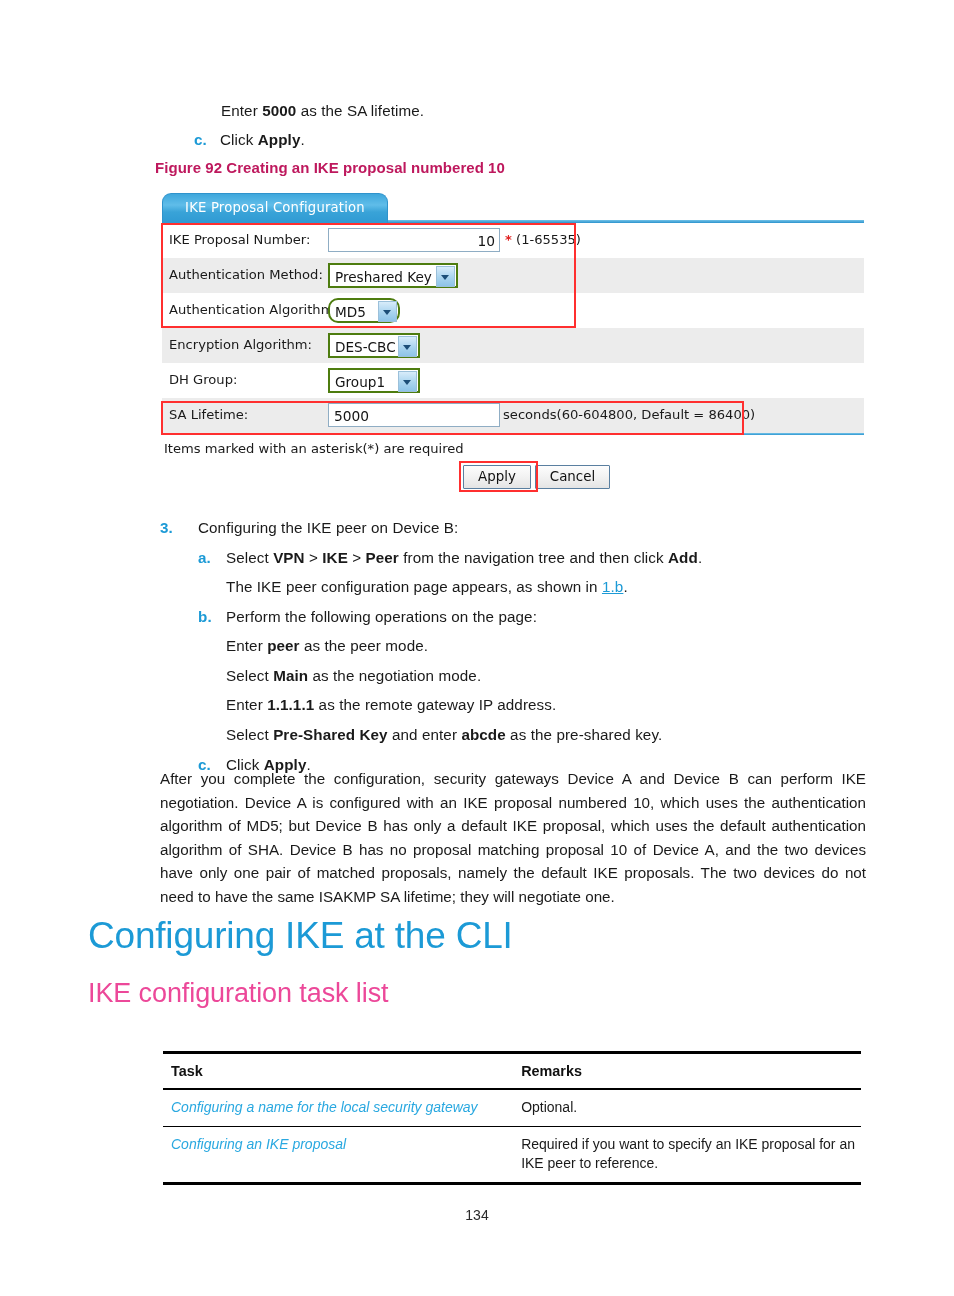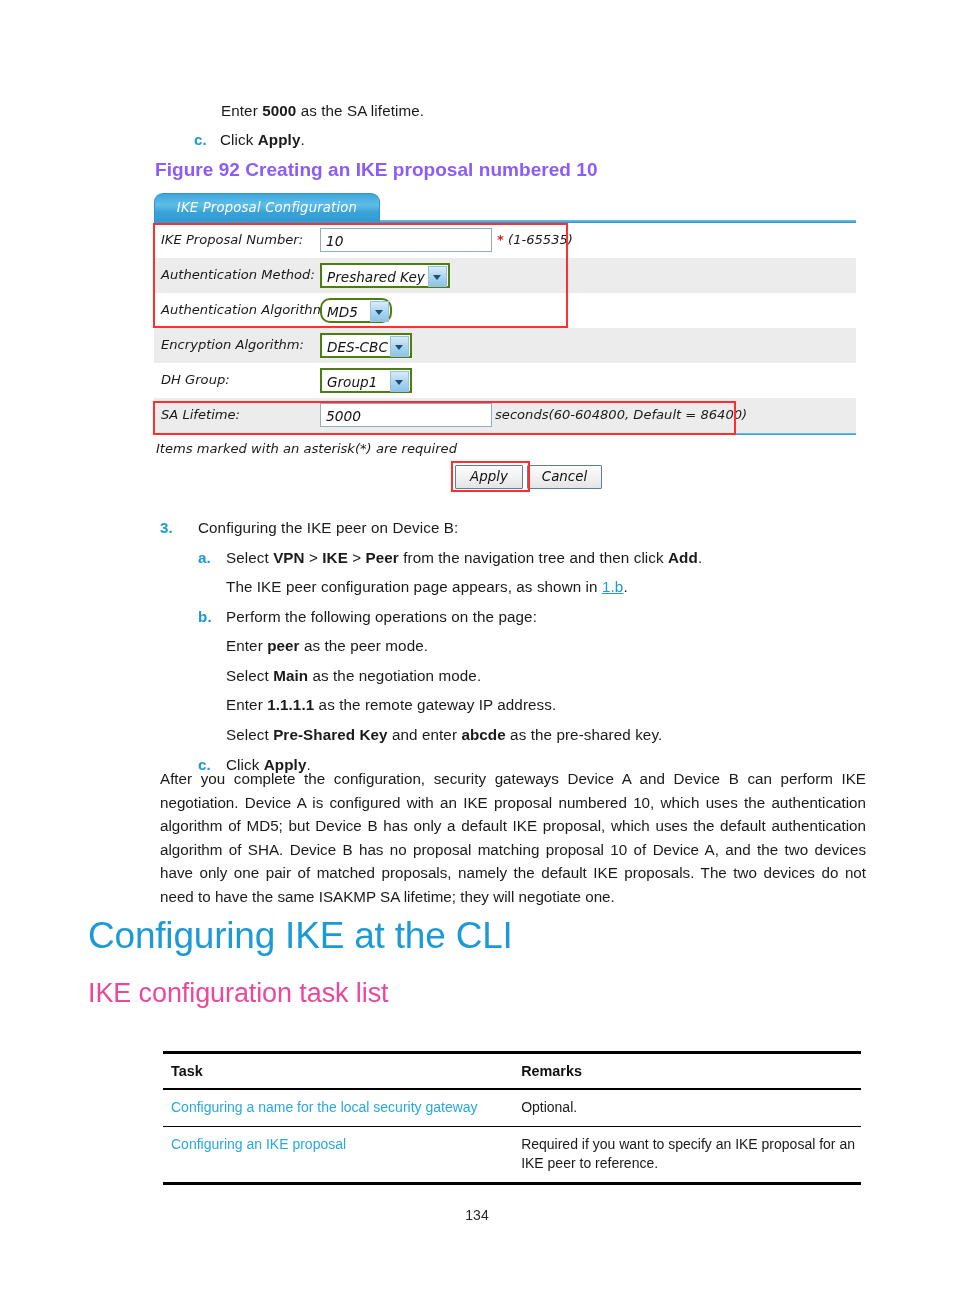--- a/index.html
+++ b/index.html
@@ -45,34 +45,33 @@
     color: #1c9ad6;
     font-weight: bold;
     display: inline-block;
     width: 26px;
   }
 
   
   .fig-caption {
     position: absolute;
     left: 155px; top: 159px;
-    font-size: 19px;
-    font-weight: bold;
-    color: #8b5cf6;
+    font-size: 15px;
+    font-weight: bold;
+    color: #be185d;
     letter-spacing: 0.05px;
   }
 
   
   .figure {
     position: absolute;
-    left: 154px; top: 193px;
+    left: 162px; top: 193px;
     width: 702px;
     height: 310px;
     font-family: "DejaVu Sans", sans-serif;
-    font-style: italic;
   }
   .fig-tab {
     position: absolute;
     left: 0px; top: 0px;
     width: 226px; height: 30px;
     border-radius: 9px 9px 0 0;
     background: linear-gradient(to bottom, #3ea7dc 0%, #60bde9 38%, #39a3d8 62%, #2f9ad3 100%);
     box-sizing: border-box;
     border: 1px solid #2f93cc;
     border-bottom: none;
@@ -295,20 +294,21 @@
   .tasktable tbody td {
     border-bottom: 1.4px solid #000;
     color: #1a1a1a;
   }
   .tasktable tbody tr:last-child td {
     border-bottom: 3px solid #000;
   }
   .tasktable td.task a {
     color: #29a8e0;
     text-decoration: none;
+    font-style: italic;
   }
   .col-task  { width: 350px; }
   .col-remarks { width: 348px; }
 
   
   .pagenum {
     position: absolute;
     left: 0; right: 0; top: 1207px;
     text-align: center;
     font-size: 14px;
@@ -336,21 +336,21 @@
     <div class="fig-headbar-under"></div>
 
     <div class="fig-tab">
       <div class="fig-tab-label">IKE Proposal Configuration</div>
     </div>
 
     <div class="fig-rows">
 
       <div class="frow white">
         <span class="flabel">IKE Proposal Number:</span>
-        <span class="finput" style="left:166px; width:172px;">10</span>
+        <span class="finput" style="left:166px; width:172px;text-align:right;">10</span>
         <span class="fhint" style="left:343px;"><span class="req-star">*</span><span> (1-65535)</span></span>
       </div>
 
       <div class="frow gray">
         <span class="flabel">Authentication Method:</span>
         <span class="fselect" style="left:166px; width:130px;"><span>Preshared Key</span><span class="arrow-btn"></span></span>
       </div>
 
       <div class="frow white">
         <span class="flabel">Authentication Algorithm:</span>

